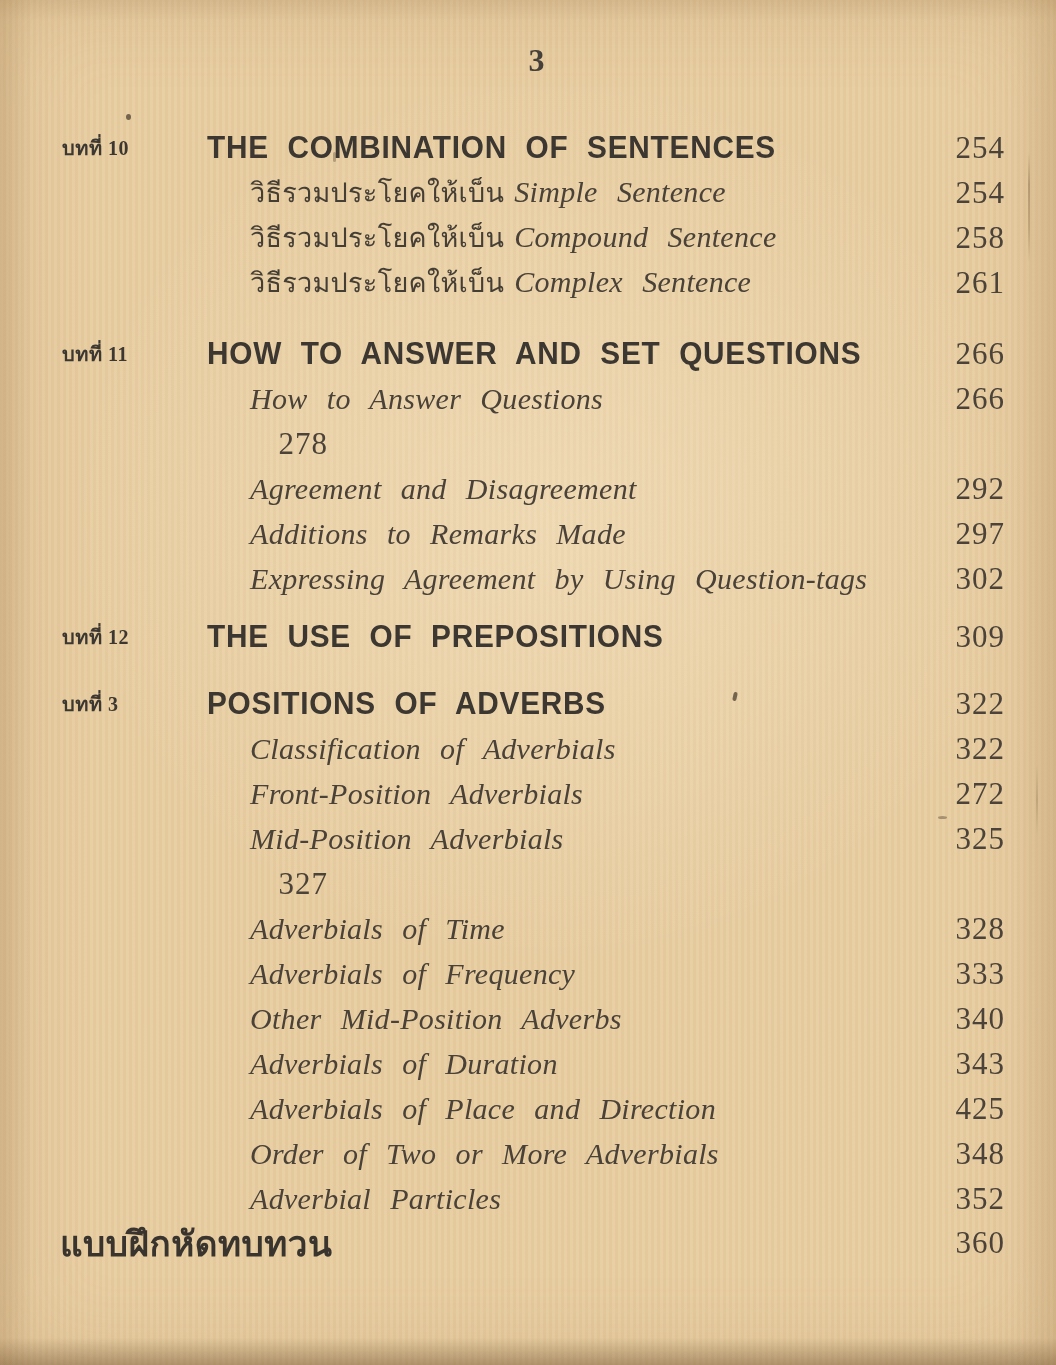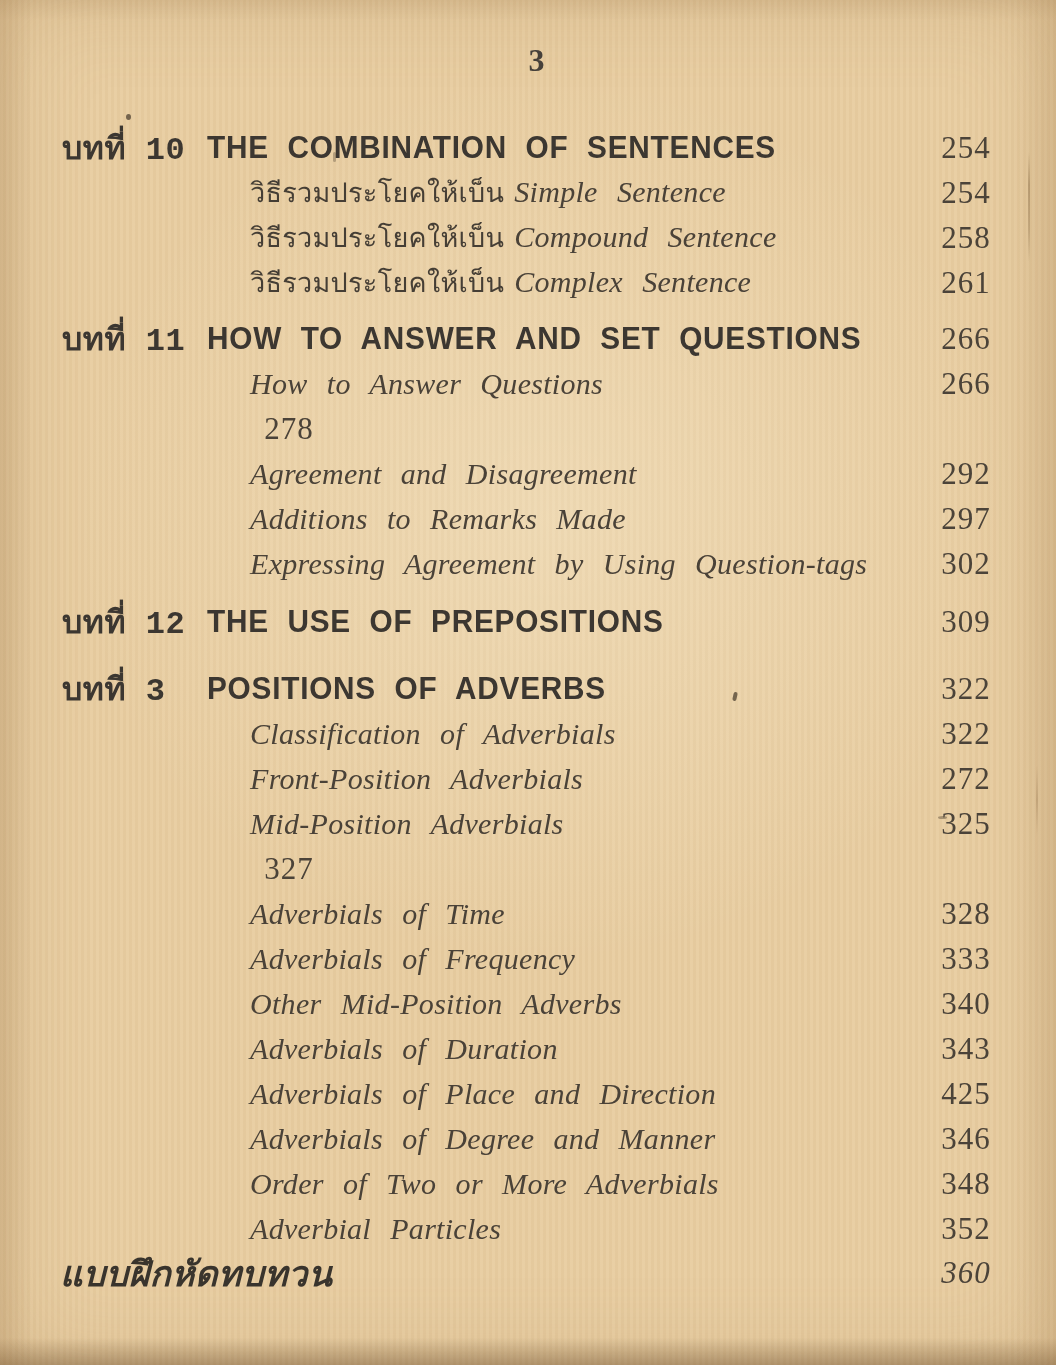--- a/index.html
+++ b/index.html
@@ -23,28 +23,28 @@
     position:absolute; top:42px; left:0; right:0;
     text-align:center;
     transform:translateX(9px);
     font-size:32px; font-weight:bold; letter-spacing:1px;
     color:#46403a;
   }
   .content{
     position:absolute; top:125px; left:62px; right:51px;
   }
   .row{display:flex; align-items:center; height:45px;}
-  .toc-section:nth-child(2){margin-top:11px;}
+  .toc-section:nth-child(2){margin-top:26px;}
   .toc-section:nth-child(3){margin-top:13px;}
   .toc-section:nth-child(4){margin-top:22px;}
   .chapter-row{white-space:nowrap;}
   .ch-label{
     flex:0 0 145px;
-    font-family:Liberation Mono, monospace;
-    font-weight:bold; font-size:32px; color:#3c3731;
+    font-family:Liberation Serif, serif;
+    font-weight:bold; font-size:20px; color:#3c3731;
     letter-spacing:0.5px;
   }
   .ch-title{
     flex:1 1 auto;
     font-family:"Liberation Sans","DejaVu Sans",sans-serif;
     font-weight:bold; font-size:31px; color:#3c3731;
     letter-spacing:0.8px; word-spacing:10px;
     transform:scaleX(0.96); transform-origin:left center;
     white-space:nowrap; overflow:visible;
   }
@@ -52,25 +52,25 @@
   .sub-text{flex:1 1 auto; white-space:nowrap; overflow:visible;}
   .sub-thai{
     font-size:27px; color:#453e35; font-style:normal;
     letter-spacing:0.3px; margin-right:10px;
   }
   .sub-text em{
     font-size:30px; color:#4a4238; font-style:italic;
     word-spacing:0.38em; letter-spacing:0.3px;
   }
   .pg{
-    flex:0 0 78px; text-align:center;
+    flex:0 0 78px; text-align:right;
     font-size:31px; color:#4b4339; letter-spacing:1px;
     white-space:nowrap;
   }
-  .review-row{margin-top:-4px; height:52px; display:flex; align-items:center;font-style:italic;}
+  .review-row{margin-top:-4px; height:52px; display:flex; align-items:center;}
   .review-label{
     flex:1 1 auto; margin-left:-2px;
     font-family:"Liberation Sans","DejaVu Sans",sans-serif;
     font-weight:bold; font-size:35px; color:#39342d; letter-spacing:0.5px;
   }
   
   .crease-1{position:absolute; left:1028px; top:152px; width:2px; height:110px;
     background:linear-gradient(180deg, rgba(110,80,45,0) 0, rgba(110,80,45,0.35) 30%, rgba(110,80,45,0.25) 70%, rgba(110,80,45,0) 100%);}
   .crease-2{position:absolute; left:1036px; top:765px; width:2px; height:70px;
     background:linear-gradient(180deg, rgba(110,80,45,0) 0, rgba(110,80,45,0.22) 50%, rgba(110,80,45,0) 100%);}
@@ -175,24 +175,20 @@
           </div>
           <div class="row sub-row">
             <span class="sub-text"><em>Adverbials of Duration</em></span>
             <span class="pg">343</span>
           </div>
           <div class="row sub-row">
             <span class="sub-text"><em>Adverbials of Place and Direction</em></span>
             <span class="pg">425</span>
           </div>
           <div class="row sub-row">
-            <span class="sub-text"><em>Adverbials of Degree and Manner</em></span>
-            <span class="pg">346</span>
-          </div>
-          <div class="row sub-row">
             <span class="sub-text"><em>Order of Two or More Adverbials</em></span>
             <span class="pg">348</span>
           </div>
           <div class="row sub-row">
             <span class="sub-text"><em>Adverbial Particles</em></span>
             <span class="pg">352</span>
           </div>
         </div>
       </div>
 

